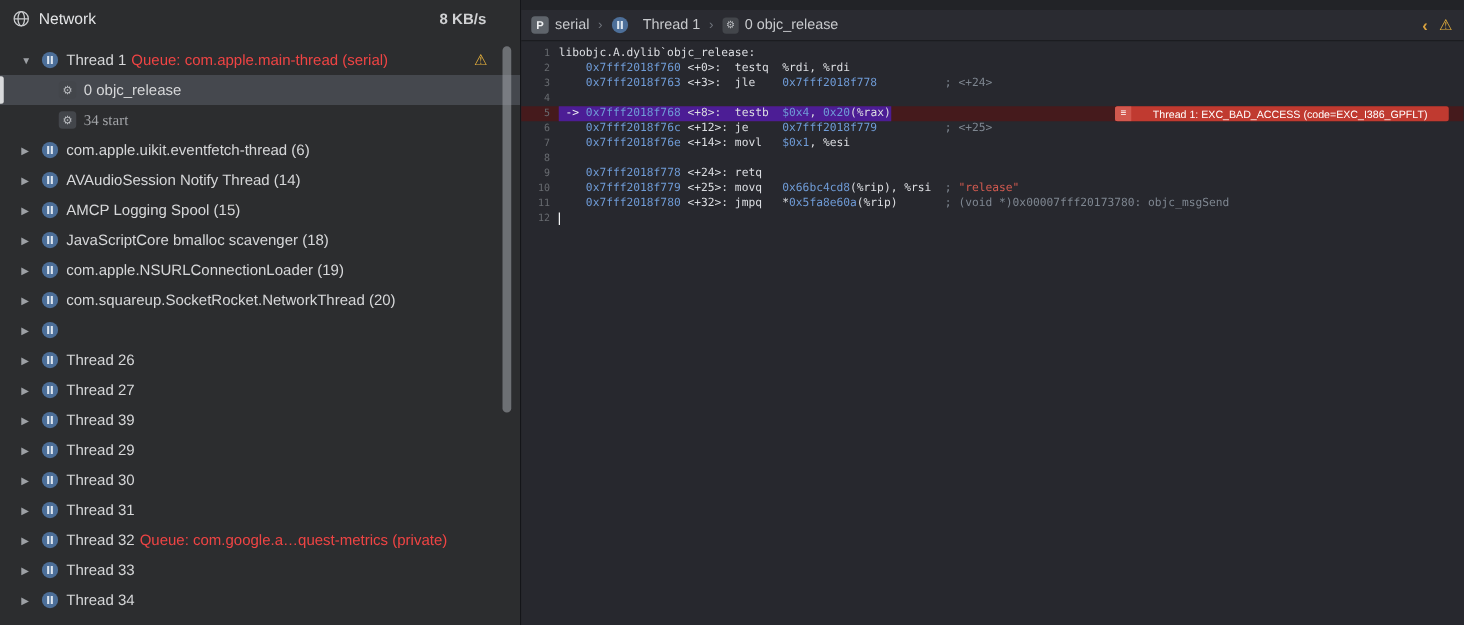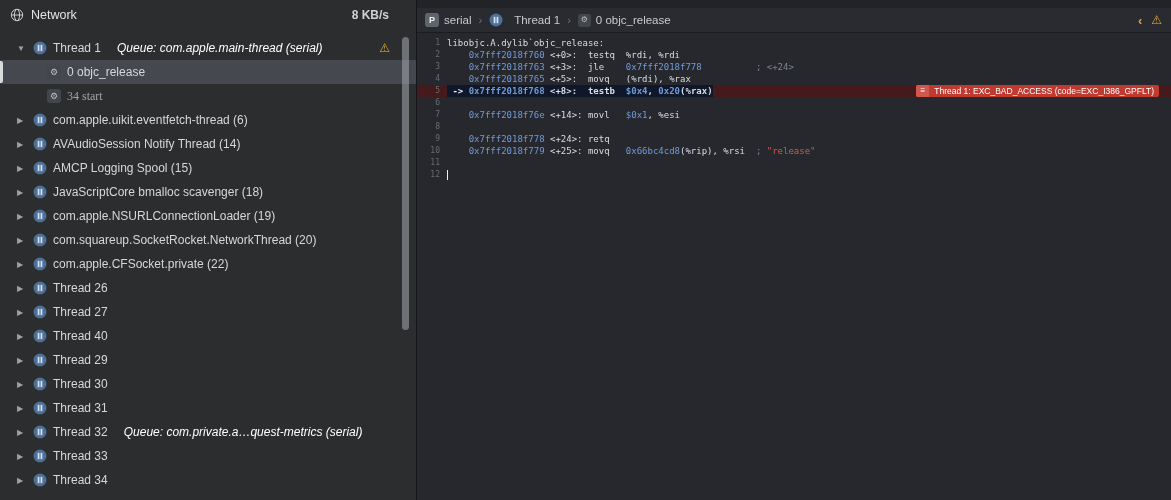--- a/index.html
+++ b/index.html
@@ -33,21 +33,21 @@
   .row.selected { background:#45484e; }
   .row.dim .lbl { color:#a2a4a8;font-family:Liberation Serif, serif; }
   .disc { width:16px; flex:none; font-size:8px; color:#9da0a5; }
   .icn { flex:none; margin-right:6px; display:flex; align-items:center; justify-content:center; }
   .gearbox {
     width:14px; height:14px; border-radius:3px; background:#43464b;
     color:#bdbfc3; font-size:9px; line-height:14px; text-align:center;
     display:flex; align-items:center; justify-content:center;
   }
   .lbl { overflow:hidden; text-overflow:ellipsis; }
-  .det { margin-left:16px; color:#ffffff; overflow:hidden; text-overflow:ellipsis;font-style:italic; }
+  .det { margin-left:4px; color:#ef4444; overflow:hidden; text-overflow:ellipsis; }
   .warn-badge {
     position:absolute; right:26px; top:50%; transform:translateY(-50%);
     color:#e7b13c; font-size:12px;
   }
   .left-marker {
     position:absolute; left:0; top:61px; width:3px; height:22px;
     background:#d9dadc; border-radius:0 2px 2px 0;
   }
   .nav-scrollbar {
     position:absolute; left:402px; top:37px; width:7px; height:293px;
@@ -86,34 +86,34 @@
     font-family:"DejaVu Sans Mono", monospace;
   }
   .code-inner { display:inline-block; }
   .c-addr  { color:#6f9bd6;text-align:center; }
   .c-num   { color:#6f9bd6; }
   .c-plain { color:#dbdde1; }
   .c-cmt   { color:#7e8690; }
   .c-str   { color:#d15a50; }
   .c-arrow { color:#eef0f4; }
   .cl.crash { background:#451a1c; }
-  .cl.crash .code-inner { background:#0f172a;font-weight:bold; }
+  .cl.crash .code-inner { background:#4c1d95; }
   .cursor { display:inline-block; width:1px; height:10px; margin-top:1px; background:#f0f1f3; }
 
   .crash-badge {
     position:absolute; right:12px; top:0; height:12px;
     display:flex; align-items:center; background:#c03a30; border-radius:2px;
     overflow:hidden; color:#fff;
     font-family:"Liberation Sans", sans-serif; font-size:8.5px;
   }
   .cb-icon {
     width:13px; height:12px; background:#d2584e; flex:none;
     display:flex; align-items:center; justify-content:center; font-size:8px;
   }
-  .cb-text { padding:0 5px; white-space:nowrap; }
+  .cb-text { padding:0 17px; white-space:nowrap; }
 
   .tick { position:absolute; background:#3c78d8; }
 </style>
 </head>
 <body>
 
 <div class="tick" style="left:54px;top:0;width:6px;height:3px"></div>
 <div class="tick" style="left:229px;top:0;width:6px;height:3px"></div>
 <div class="tick" style="left:556px;top:0;width:6px;height:4px"></div>
 <div class="tick" style="left:722px;top:0;width:6px;height:4px"></div>
@@ -221,21 +221,20 @@
       </div>
       <div class="row thread">
         <span class="disc">▶</span>
         <span class="icn">
           <svg width="14" height="14" viewBox="0 0 14 14">
             <circle cx="7" cy="7" r="6.5" fill="#4d6f99"></circle>
             <rect x="4.7" y="3.8" width="1.7" height="6.4" fill="#dde6ef"></rect>
             <rect x="7.6" y="3.8" width="1.7" height="6.4" fill="#dde6ef"></rect>
           </svg>
         </span>
-        <span class="lbl">com.apple.CFSocket.private (22)</span>
       </div>
       <div class="row thread">
         <span class="disc">▶</span>
         <span class="icn">
           <svg width="14" height="14" viewBox="0 0 14 14">
             <circle cx="7" cy="7" r="6.5" fill="#4d6f99"></circle>
             <rect x="4.7" y="3.8" width="1.7" height="6.4" fill="#dde6ef"></rect>
             <rect x="7.6" y="3.8" width="1.7" height="6.4" fill="#dde6ef"></rect>
           </svg>
         </span>
@@ -254,21 +253,21 @@
       </div>
       <div class="row thread">
         <span class="disc">▶</span>
         <span class="icn">
           <svg width="14" height="14" viewBox="0 0 14 14">
             <circle cx="7" cy="7" r="6.5" fill="#4d6f99"></circle>
             <rect x="4.7" y="3.8" width="1.7" height="6.4" fill="#dde6ef"></rect>
             <rect x="7.6" y="3.8" width="1.7" height="6.4" fill="#dde6ef"></rect>
           </svg>
         </span>
-        <span class="lbl">Thread 40</span>
+        <span class="lbl">Thread 39</span>
       </div>
       <div class="row thread">
         <span class="disc">▶</span>
         <span class="icn">
           <svg width="14" height="14" viewBox="0 0 14 14">
             <circle cx="7" cy="7" r="6.5" fill="#4d6f99"></circle>
             <rect x="4.7" y="3.8" width="1.7" height="6.4" fill="#dde6ef"></rect>
             <rect x="7.6" y="3.8" width="1.7" height="6.4" fill="#dde6ef"></rect>
           </svg>
         </span>
@@ -299,21 +298,21 @@
       <div class="row thread">
         <span class="disc">▶</span>
         <span class="icn">
           <svg width="14" height="14" viewBox="0 0 14 14">
             <circle cx="7" cy="7" r="6.5" fill="#4d6f99"></circle>
             <rect x="4.7" y="3.8" width="1.7" height="6.4" fill="#dde6ef"></rect>
             <rect x="7.6" y="3.8" width="1.7" height="6.4" fill="#dde6ef"></rect>
           </svg>
         </span>
         <span class="lbl">Thread 32</span>
-        <span class="det">Queue: com.private.a…quest-metrics (serial)</span>
+        <span class="det">Queue: com.google.a…quest-metrics (private)</span>
       </div>
       <div class="row thread">
         <span class="disc">▶</span>
         <span class="icn">
           <svg width="14" height="14" viewBox="0 0 14 14">
             <circle cx="7" cy="7" r="6.5" fill="#4d6f99"></circle>
             <rect x="4.7" y="3.8" width="1.7" height="6.4" fill="#dde6ef"></rect>
             <rect x="7.6" y="3.8" width="1.7" height="6.4" fill="#dde6ef"></rect>
           </svg>
         </span>
@@ -362,23 +361,23 @@
     <span class="jb-right">
       <span class="collapse">‹</span>
       <span class="jb-warn">⚠</span>
     </span>
   </div>
 
   <div class="codewrap" id="code-lines">
       <div class="cl"><span class="gut">1</span><span class="code-inner"><span class="c-plain">libobjc.A.dylib`objc_release:</span></span></div>
       <div class="cl"><span class="gut">2</span><span class="code-inner"><span class="c-plain">    </span><span class="c-addr">0x7fff2018f760</span><span class="c-plain"> &lt;+0&gt;:  testq  %rdi, %rdi</span></span></div>
       <div class="cl"><span class="gut">3</span><span class="code-inner"><span class="c-plain">    </span><span class="c-addr">0x7fff2018f763</span><span class="c-plain"> &lt;+3&gt;:  jle    </span><span class="c-addr">0x7fff2018f778</span><span class="c-plain">          </span><span class="c-cmt">; &lt;+24&gt;</span></span></div>
-      <div class="cl"><span class="gut">4</span><span class="code-inner"><span class="c-plain">    </span><span class="c-addr">0x7fff2018f765</span><span class="c-plain"> &lt;+5&gt;:  movq   (%rdi), %rax</span></span></div>
+      <div class="cl"><span class="gut">4</span></div>
       <div class="cl crash"><span class="gut">5</span><span class="code-inner"><span class="c-arrow"> -&gt; </span><span class="c-addr">0x7fff2018f768</span><span class="c-plain"> &lt;+8&gt;:  testb  </span><span class="c-num">$0x4</span><span class="c-plain">, </span><span class="c-num">0x20</span><span class="c-plain">(%rax)</span></span><div class="crash-badge"><span class="cb-icon">≡</span><span class="cb-text">Thread 1: EXC_BAD_ACCESS (code=EXC_I386_GPFLT)</span></div></div>
-      <div class="cl"><span class="gut">6</span></div>
+      <div class="cl"><span class="gut">6</span><span class="code-inner"><span class="c-plain">    </span><span class="c-addr">0x7fff2018f76c</span><span class="c-plain"> &lt;+12&gt;: je     </span><span class="c-addr">0x7fff2018f779</span><span class="c-plain">          </span><span class="c-cmt">; &lt;+25&gt;</span></span></div>
       <div class="cl"><span class="gut">7</span><span class="code-inner"><span class="c-plain">    </span><span class="c-addr">0x7fff2018f76e</span><span class="c-plain"> &lt;+14&gt;: movl   </span><span class="c-num">$0x1</span><span class="c-plain">, %esi</span></span></div>
       <div class="cl"><span class="gut">8</span></div>
       <div class="cl"><span class="gut">9</span><span class="code-inner"><span class="c-plain">    </span><span class="c-addr">0x7fff2018f778</span><span class="c-plain"> &lt;+24&gt;: retq</span></span></div>
       <div class="cl"><span class="gut">10</span><span class="code-inner"><span class="c-plain">    </span><span class="c-addr">0x7fff2018f779</span><span class="c-plain"> &lt;+25&gt;: movq   </span><span class="c-num">0x66bc4cd8</span><span class="c-plain">(%rip), %rsi</span><span class="c-plain">  </span><span class="c-cmt">; </span><span class="c-str">"release"</span></span></div>
-      <div class="cl"><span class="gut">11</span></div>
+      <div class="cl"><span class="gut">11</span><span class="code-inner"><span class="c-plain">    </span><span class="c-addr">0x7fff2018f780</span><span class="c-plain"> &lt;+32&gt;: jmpq   *</span><span class="c-num">0x5fa8e60a</span><span class="c-plain">(%rip)</span><span class="c-plain">       </span><span class="c-cmt">; (void *)0x00007fff20173780: objc_msgSend</span></span></div>
       <div class="cl"><span class="gut">12</span><span class="code-inner"></span><span class="cursor"></span></div>
     </div>
 </div>
 
 </body></html>

